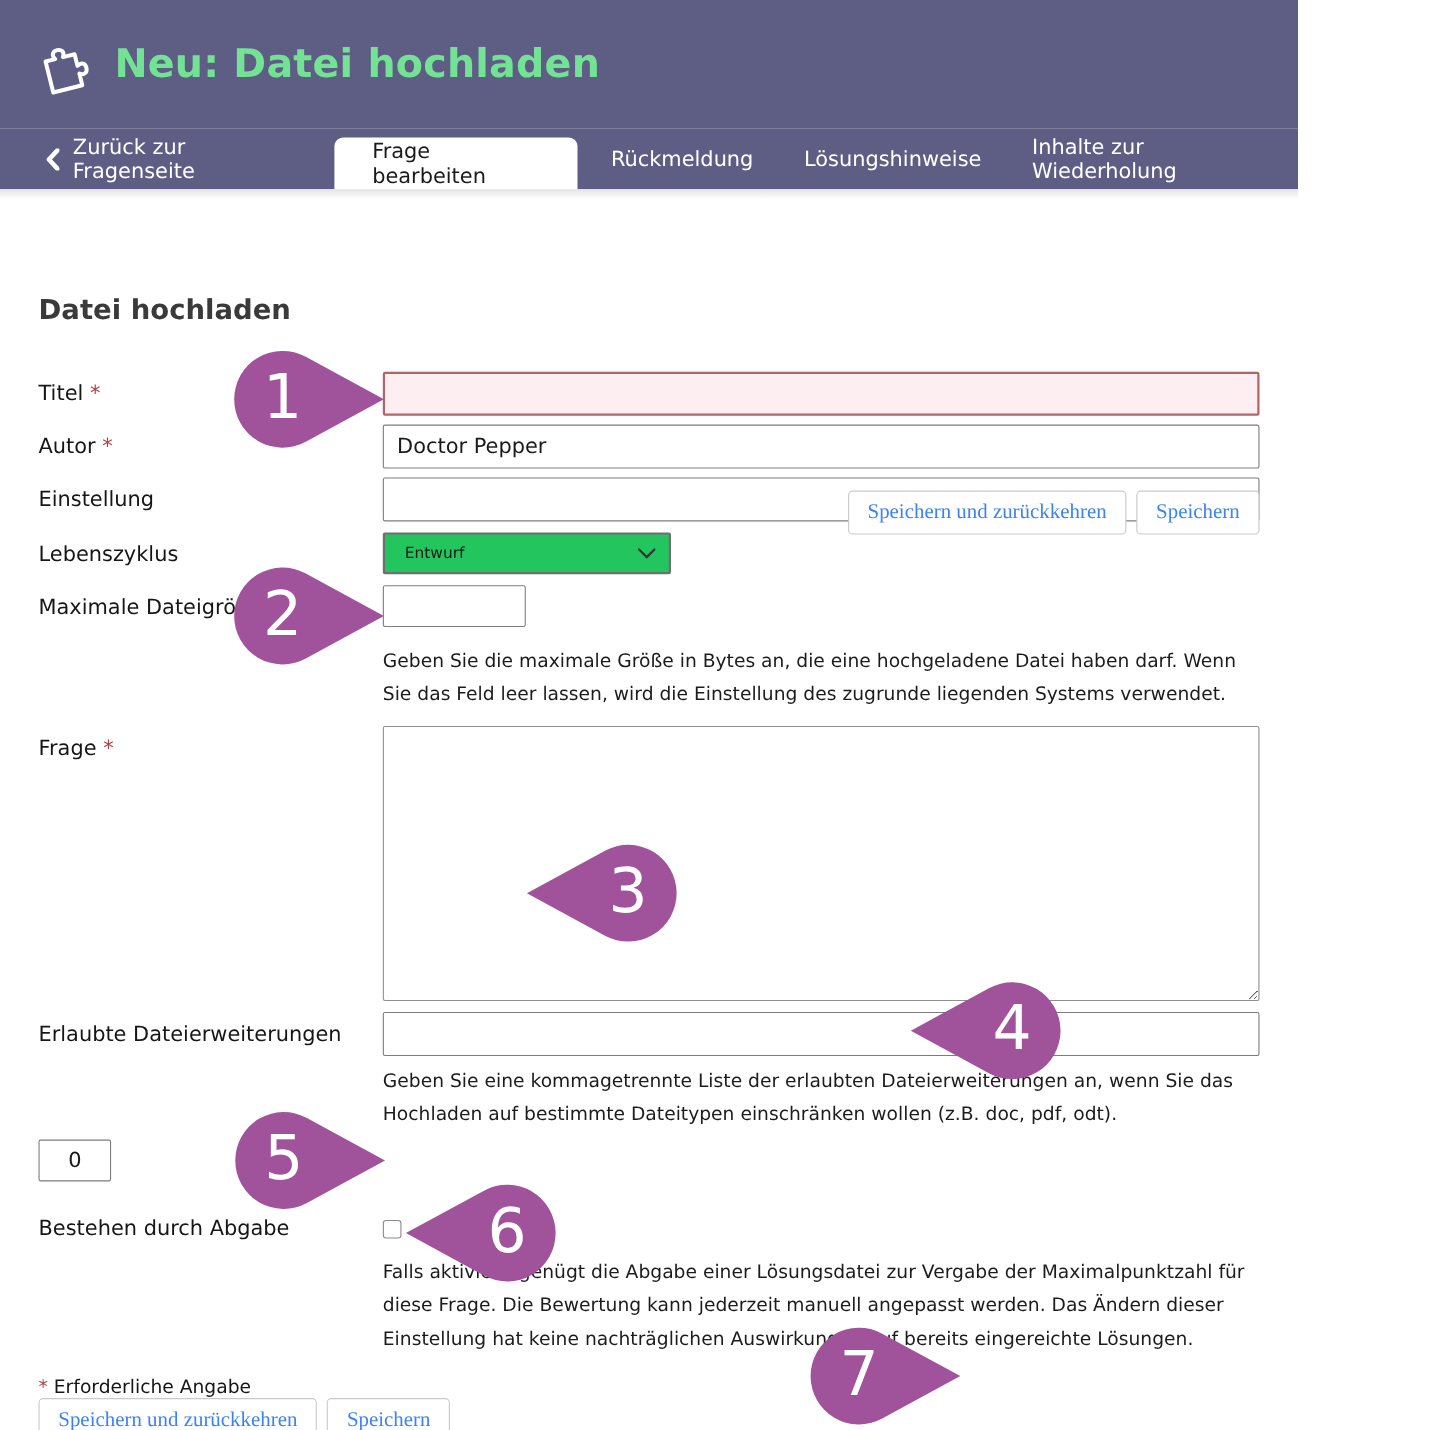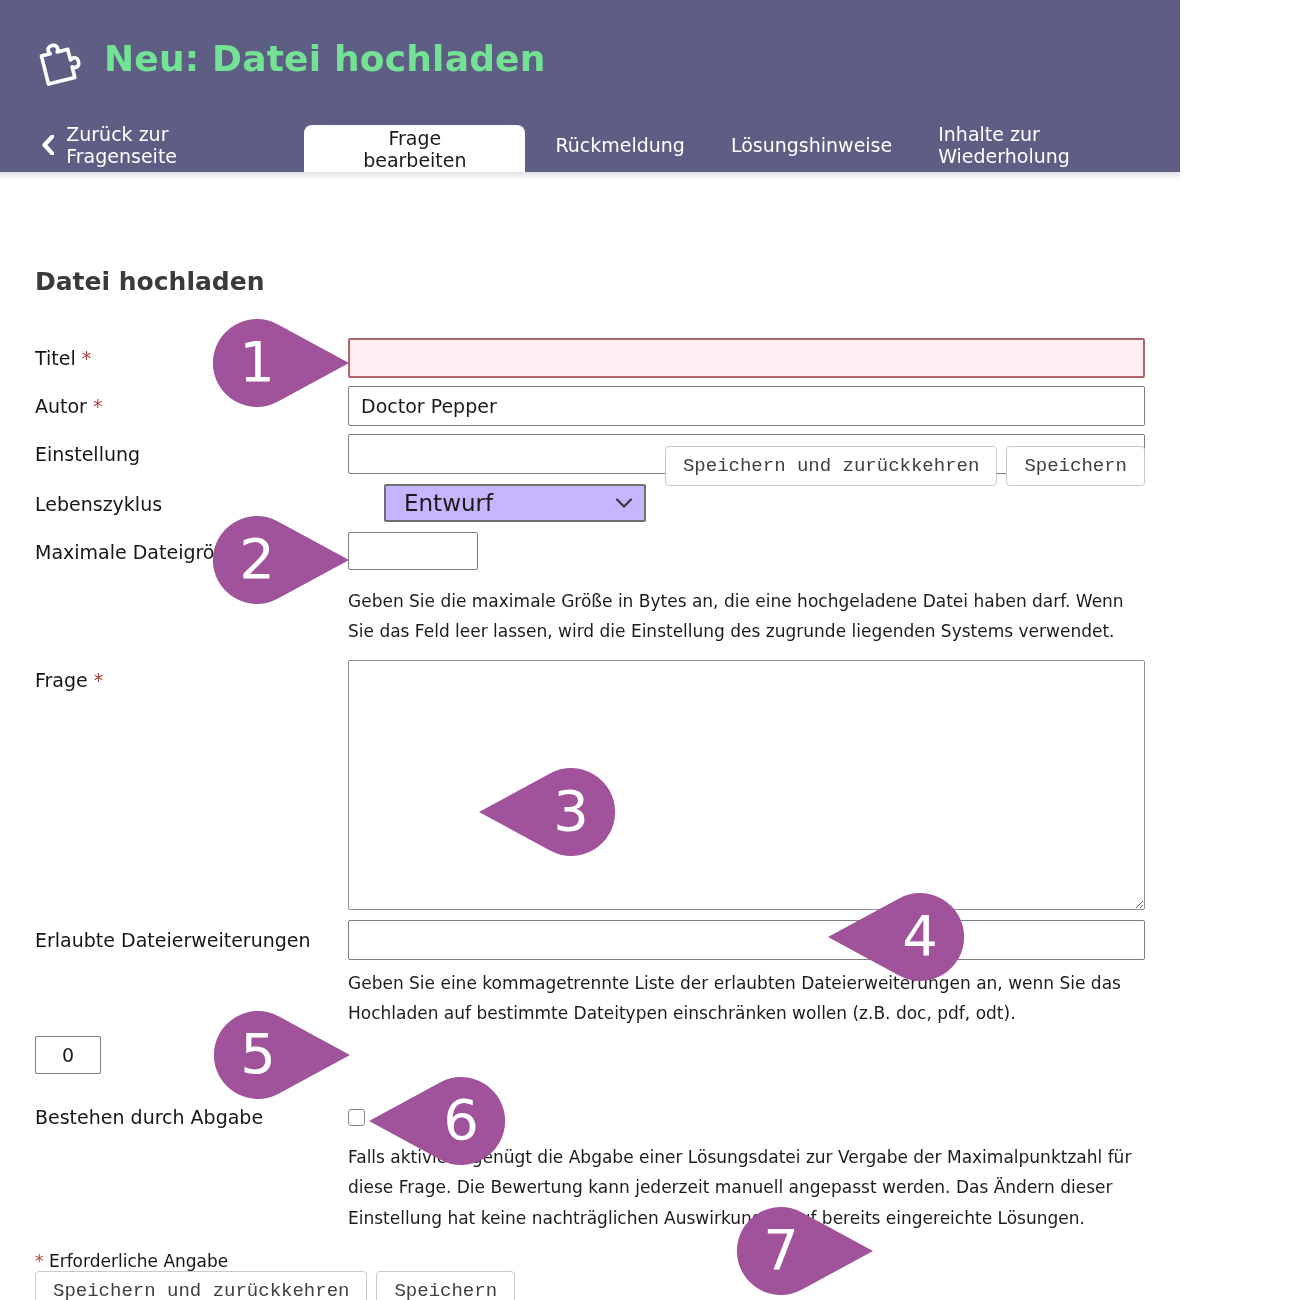--- a/index.html
+++ b/index.html
@@ -10,45 +10,45 @@
   
   .header { height:117px; background:#5e5e84; display:flex; align-items:center; padding-left:30px; }
   .header .app-icon { width:58px; height:58px; flex:none; }
   .header .title { margin-left:16px; font-size:36px; font-weight:700; color:#73e294; letter-spacing:.2px; }
 
   
   .nav { height:55px; background:#5e5e84; display:flex; align-items:flex-end; }
   .nav .back { height:55px; display:flex; align-items:center; padding:0 26px 0 42px; color:#fff; font-size:19px; cursor:pointer; }
   .nav .back svg { margin-right:12px; }
   .nav .tab { height:55px; display:flex; align-items:center; padding:0 16px; margin-left:14px; color:#fff; font-size:19px; cursor:pointer; }
-  .nav .tab.active { height:47px; background:#fff; color:#1a1a1a; border-radius:8px 8px 0 0; padding:0 34px; margin-left:6px;text-align:center; }
+  .nav .tab.active { height:47px; background:#fff; color:#1a1a1a; border-radius:8px 8px 0 0; padding:0 34px; margin-left:6px; }
   .nav-shadow { height:9px; background:linear-gradient(#e3e3e6, #ffffff); }
 
   
   .content { padding:86px 35px 0 35px; position:relative; }
   h1.form-title { font-size:25px; font-weight:700; color:#3a3a3a; }
   .top-actions { position:absolute; top:265px; right:35px; display:flex; gap:9px; }
-  .btn { height:40px; padding:0 17px; background:#fff; border:1px solid #c9c9c9; border-radius:4px; font-size:19px; font-family:Liberation Mono, monospace; color:#404040; cursor:pointer; white-space:nowrap; }
+  .btn { height:40px; padding:0 17px; background:#fff; border:1px solid #c9c9c9; border-radius:4px; font-size:19px; font-family:Liberation Serif, serif; color:#3b82f6; cursor:pointer; white-space:nowrap; }
 
   form { margin-top:42px; }
   .row { display:flex; }
   .lbl { width:313px; flex:none; font-size:19px; color:#161616; padding-top:9px; }
   .lbl.nopad { padding-top:0; }
   .req { color:#b0413e; }
   .ctl { flex:1; min-width:0; }
 
   .txt { width:100%; height:40px; border:1.5px solid #7d7d7d; border-radius:2px; background:#fff;
          font-family:inherit; font-size:19px; color:#1a1a1a; padding:0 12px; }
   .txt.error { background:#fdeef1; border:2px solid #b2636b; }
   .txt.small { width:130px; height:38px; }
   .txt.tiny { width:66px; height:38px; text-align:center; }
 
   .selwrap { position:relative; width:262px; }
-  select.sel { width:100%; height:38px; border:2px solid #6f6f6f; border-radius:2px; background:#c4b5fd;
-               font-family:inherit; font-size:23px; color:#1a1a1a; padding:0 40px 0 18px;
+  select.sel { width:100%; height:38px; border:2px solid #6f6f6f; border-radius:2px; background:#22c55e;
+               font-family:inherit; font-size:14px; color:#1a1a1a; padding:0 40px 0 18px;
                appearance:none; -webkit-appearance:none; }
   .selwrap svg { position:absolute; right:14px; top:14px; pointer-events:none; }
 
   textarea.area { width:100%; height:250px; border:1.5px solid #8f8f8f; border-radius:2px;
                   font-family:inherit; font-size:19px; padding:8px 12px; resize:vertical; display:block; }
 
   .help { font-size:17px; color:#1c1c1c; line-height:1.78; max-width:918px; hyphens:auto; }
   .mt16 { margin-top:16px; } .mt8 { margin-top:8px; } .mt12 { margin-top:12px; }
 
   input.chk { appearance:none; -webkit-appearance:none; width:17px; height:17px; margin-top:3px;
@@ -63,21 +63,21 @@
   .marker svg { position:absolute; left:0; top:0; }
   .marker .num { position:absolute; top:-2px; width:92px; height:92px; display:flex; align-items:center;
                  justify-content:center; font-size:56px; color:#ffffff; }
   .marker.right .num { left:0; }
   .marker.left  .num { left:48px; }
 
   
   .r-titel { margin-bottom:8px; }
   .r-autor { margin-bottom:8px; }
   .r-beschr { margin-bottom:10px; }
-  .r-leben { margin-bottom:10px;gap:36px; }
+  .r-leben { margin-bottom:10px; }
   .r-frage { margin-bottom:10px; }
   .r-max   { margin-bottom:13px; }
   .r-erlaubt { margin-bottom:8px; }
   .r-punkte { margin-bottom:32px; }
 </style>
 </head>
 <body>
 
 <div class="page">
 

